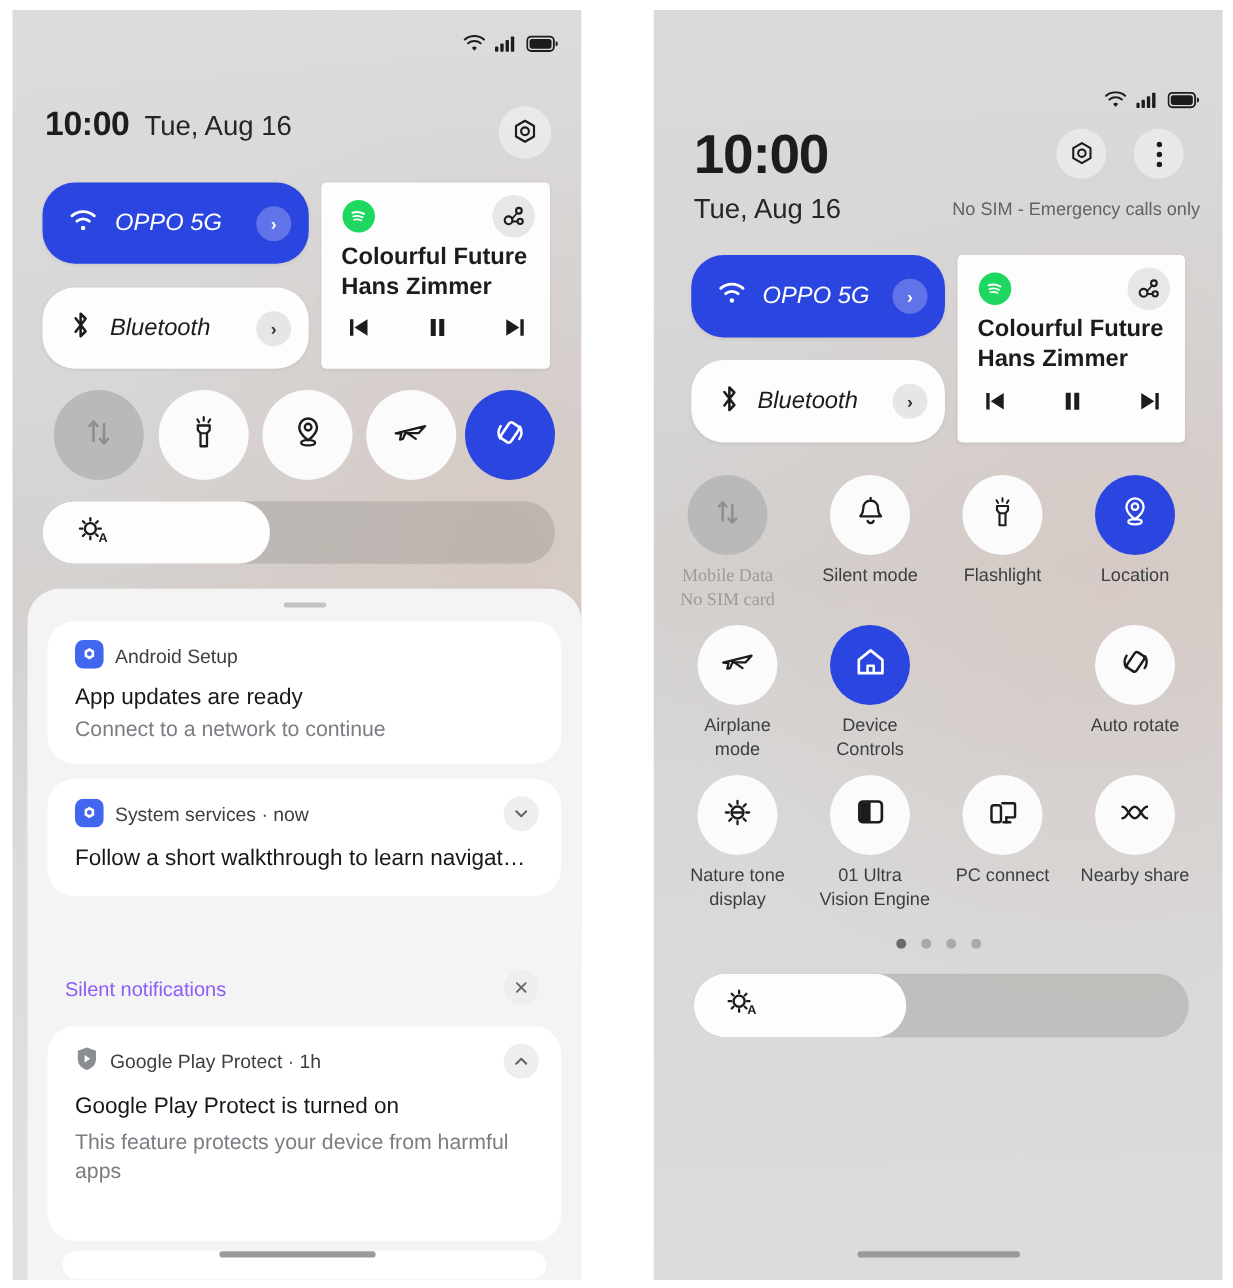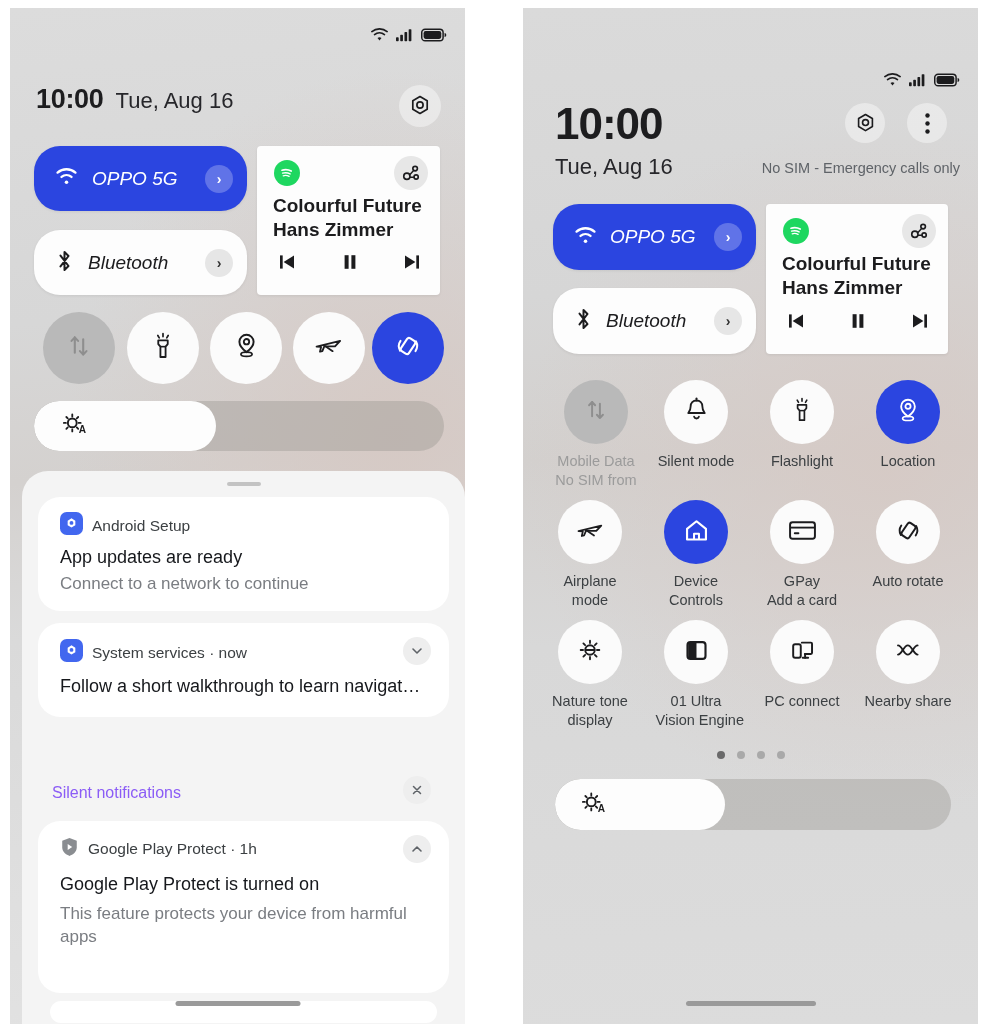--- a/index.html
+++ b/index.html
@@ -459,30 +459,30 @@
         </span>
         <span>
           <svg width="24" height="24" viewBox="0 0 24 24">
               <path d="M5 5.4v13.2L15.4 12z" fill="#1c1c1e"></path>
               <rect x="16.3" y="5.4" width="2.7" height="13.2" fill="#1c1c1e"></rect>
             </svg>
         </span>
       </div>
     </div>
 
-    <div class="tile" style="left:25px; top:372px;">
+    <div class="tile" style="left:11px; top:372px;font-family:Liberation Serif, serif;">
       <div class="tile-circle dis">
         <span>
           <svg width="26" height="26" viewBox="0 0 24 24">
               <path d="M8.4 4.6v13.2M8.4 4.6L5.6 7.6M8.4 4.6l2.8 3M15.6 19.4V6.2M15.6 19.4l2.8-3M15.6 19.4l-2.8-3" stroke="#8e8e8e" stroke-width="1.8" fill="none" stroke-linecap="round" stroke-linejoin="round"></path>
             </svg>
         </span>
       </div>
       <div class="tile-label dis">Mobile Data</div>
-      <div class="tile-label dis" style="margin-top:0;">No SIM from</div>
+      <div class="tile-label dis" style="margin-top:0;">No SIM card</div>
     </div>
 
     <div class="tile" style="left:125px; top:372px;">
       <div class="tile-circle off">
         <span>
           <svg width="25" height="26" viewBox="0 0 22 24">
               <path d="M11 3.2c3.3 0 5.4 2.4 5.4 5.4 0 4 1.4 5.2 2.2 6.2H3.4c0.8-1 2.2-2.2 2.2-6.2 0-3 2.1-5.4 5.4-5.4z" stroke="#1c1c1e" stroke-width="1.7" fill="none" stroke-linejoin="round"></path>
               <path d="M8.8 18.2a2.3 2.3 0 0 0 4.4 0" stroke="#1c1c1e" stroke-width="1.7" fill="none" stroke-linecap="round"></path>
               <path d="M11 1.2v2" stroke="#1c1c1e" stroke-width="1.7" stroke-linecap="round"></path>
             </svg>
@@ -536,33 +536,20 @@
           <svg width="27" height="27" viewBox="0 0 24 24">
               <path d="M3.6 10.6L12 3.8l8.4 6.8v9.4H3.6z" stroke="#fff" stroke-width="1.9" fill="none" stroke-linejoin="round"></path>
               <path d="M9.8 20v-5.2h4.4V20" stroke="#fff" stroke-width="1.8" fill="none" stroke-linejoin="round"></path>
             </svg>
         </span>
       </div>
       <div class="tile-label">Device</div>
       <div class="tile-label" style="margin-top:0;">Controls</div>
     </div>
 
-    <div class="tile" style="left:231px; top:492px;">
-      <div class="tile-circle off">
-        <span>
-          <svg width="29" height="23" viewBox="0 0 28 22">
-              <rect x="2" y="3" width="24" height="16" rx="2.4" stroke="#1c1c1e" stroke-width="1.9" fill="none"></rect>
-              <path d="M2 8.2h24" stroke="#1c1c1e" stroke-width="1.8"></path>
-              <rect x="5.6" y="12.6" width="5.4" height="2" rx="1" fill="#1c1c1e"></rect>
-            </svg>
-        </span>
-      </div>
-      <div class="tile-label">GPay</div>
-      <div class="tile-label" style="margin-top:0;">Add a card</div>
-    </div>
 
     <div class="tile" style="left:337px; top:492px;">
       <div class="tile-circle off">
         <span>
           <svg width="27" height="27" viewBox="0 0 24 24">
               <rect x="8" y="5.4" width="8" height="13.2" rx="2" transform="rotate(34 12 12)" stroke="#1c1c1e" stroke-width="1.8" fill="none"></rect>
               <path d="M5.6 7.6a8 8 0 0 0-0.4 8.4" stroke="#1c1c1e" stroke-width="1.7" fill="none" stroke-linecap="round"></path>
               <path d="M18.4 16.4a8 8 0 0 0 0.4-8.4" stroke="#1c1c1e" stroke-width="1.7" fill="none" stroke-linecap="round"></path>
             </svg>
         </span>

